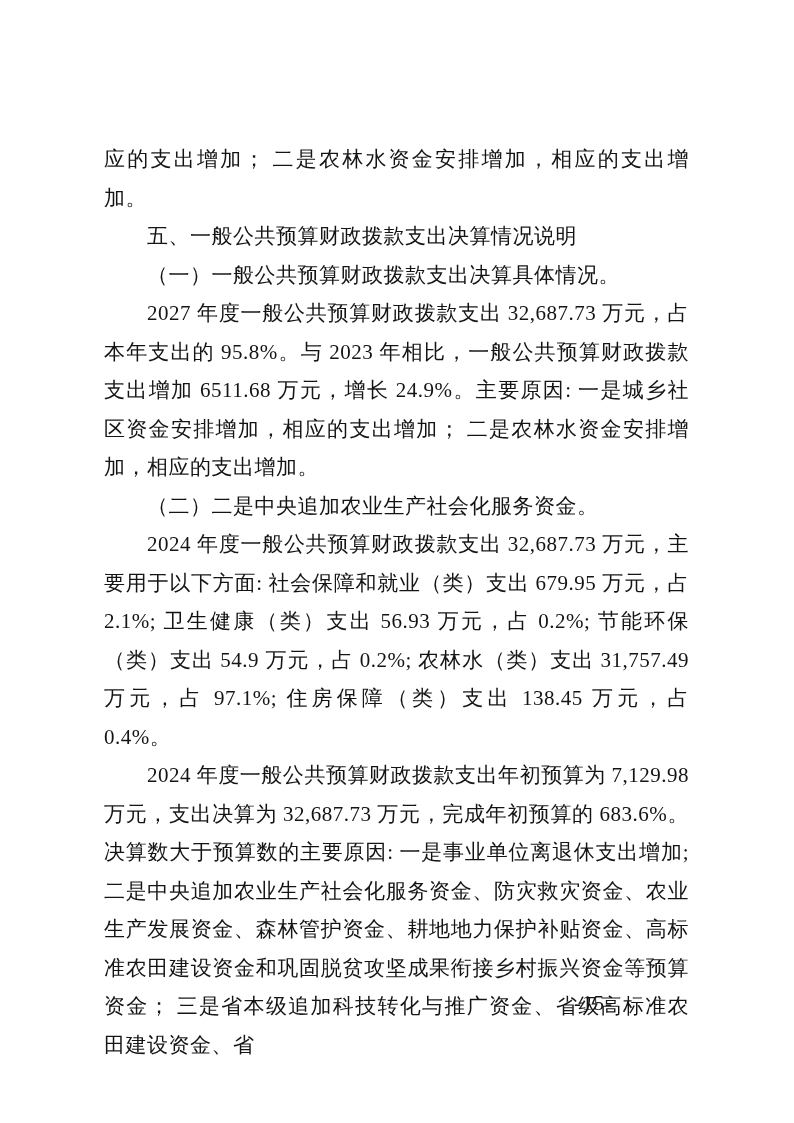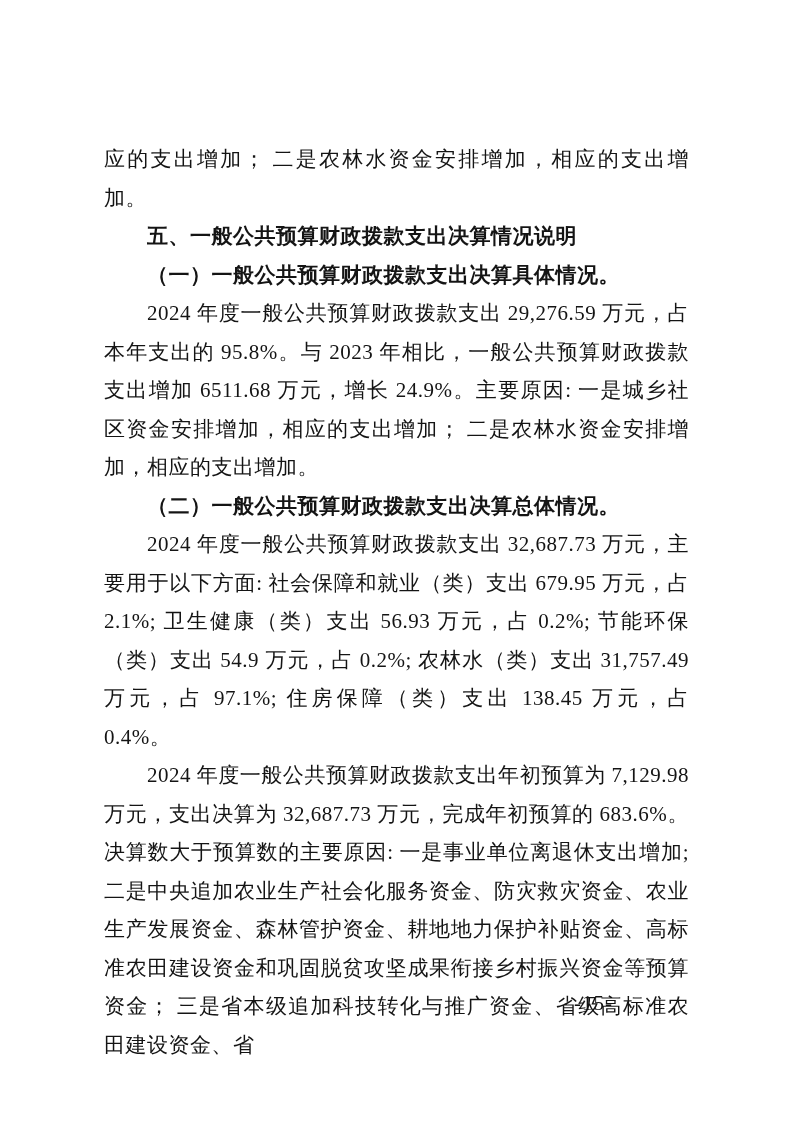--- a/index.html
+++ b/index.html
@@ -39,21 +39,21 @@
   }
   .body-text {
     font-family: "Liberation Serif", "DejaVu Serif", serif;
     font-weight: 400;
   }
   .indent {
     text-indent: 43px;
   }
   .heading {
     font-family: "Liberation Sans", "DejaVu Sans", sans-serif;
-    font-weight: 700;
+    font-weight: 400;
     text-indent: 43px;
     text-align: center;
   }
   .b {
     font-family: "Liberation Sans", "DejaVu Sans", sans-serif;
     font-weight: 400;
   }
   .footer {
     position: absolute;
     top: 992px;
@@ -70,23 +70,23 @@
 
 <div class="page">
   <div class="content">
 
     <p class="body-text">应的支出增加； 二是农林水资金安排增加，相应的支出增加。</p>
 
     <p class="heading">五、一般公共预算财政拨款支出决算情况说明</p>
 
     <p class="heading">（一）一般公共预算财政拨款支出决算具体情况。</p>
 
-    <p class="body-text indent">2024 年度一般公共预算财政拨款支出 29,276.59 万元，占本年支出的 95.8%。与 2023 年相比，一般公共预算财政拨款支出增加 6511.68 万元，增长 24.9%。主要原因: 一是城乡社区资金安排增加，相应的支出增加； 二是农林水资金安排增加，相应的支出增加。</p>
+    <p class="body-text indent">2027 年度一般公共预算财政拨款支出 32,687.73 万元，占本年支出的 95.8%。与 2023 年相比，一般公共预算财政拨款支出增加 6511.68 万元，增长 24.9%。主要原因: 一是城乡社区资金安排增加，相应的支出增加； 二是农林水资金安排增加，相应的支出增加。</p>
 
-    <p class="heading">（二）一般公共预算财政拨款支出决算总体情况。</p>
+    <p class="heading">（二）二是中央追加农业生产社会化服务资金。</p>
 
     <p class="body-text indent"><span>2024 年度一般公共预算财政拨款支出 32,687.73 万元，主要用于以下方面: </span><span class="b">社会保障和就业（类）</span><span>支出 679.95 万元，占 2.1%; </span><span class="b">卫生健康（类）</span><span>支出 56.93 万元，占 0.2%; </span><span class="b">节能环保（类）</span><span>支出 54.9 万元，占 0.2%; </span><span class="b">农林水（类）</span><span>支出 31,757.49 万元，占 97.1%; </span><span class="b">住房保障（类）</span><span>支出 138.45 万元，占 0.4%。</span></p>
 
 
     <p class="body-text indent">2024 年度一般公共预算财政拨款支出年初预算为 7,129.98 万元，支出决算为 32,687.73 万元，完成年初预算的 683.6%。决算数大于预算数的主要原因: 一是事业单位离退休支出增加; 二是中央追加农业生产社会化服务资金、防灾救灾资金、农业生产发展资金、森林管护资金、耕地地力保护补贴资金、高标准农田建设资金和巩固脱贫攻坚成果衔接乡村振兴资金等预算资金； 三是省本级追加科技转化与推广资金、省级高标准农田建设资金、省</p>
 
   </div>
 
   <div class="footer">-15-</div>
 </div>

